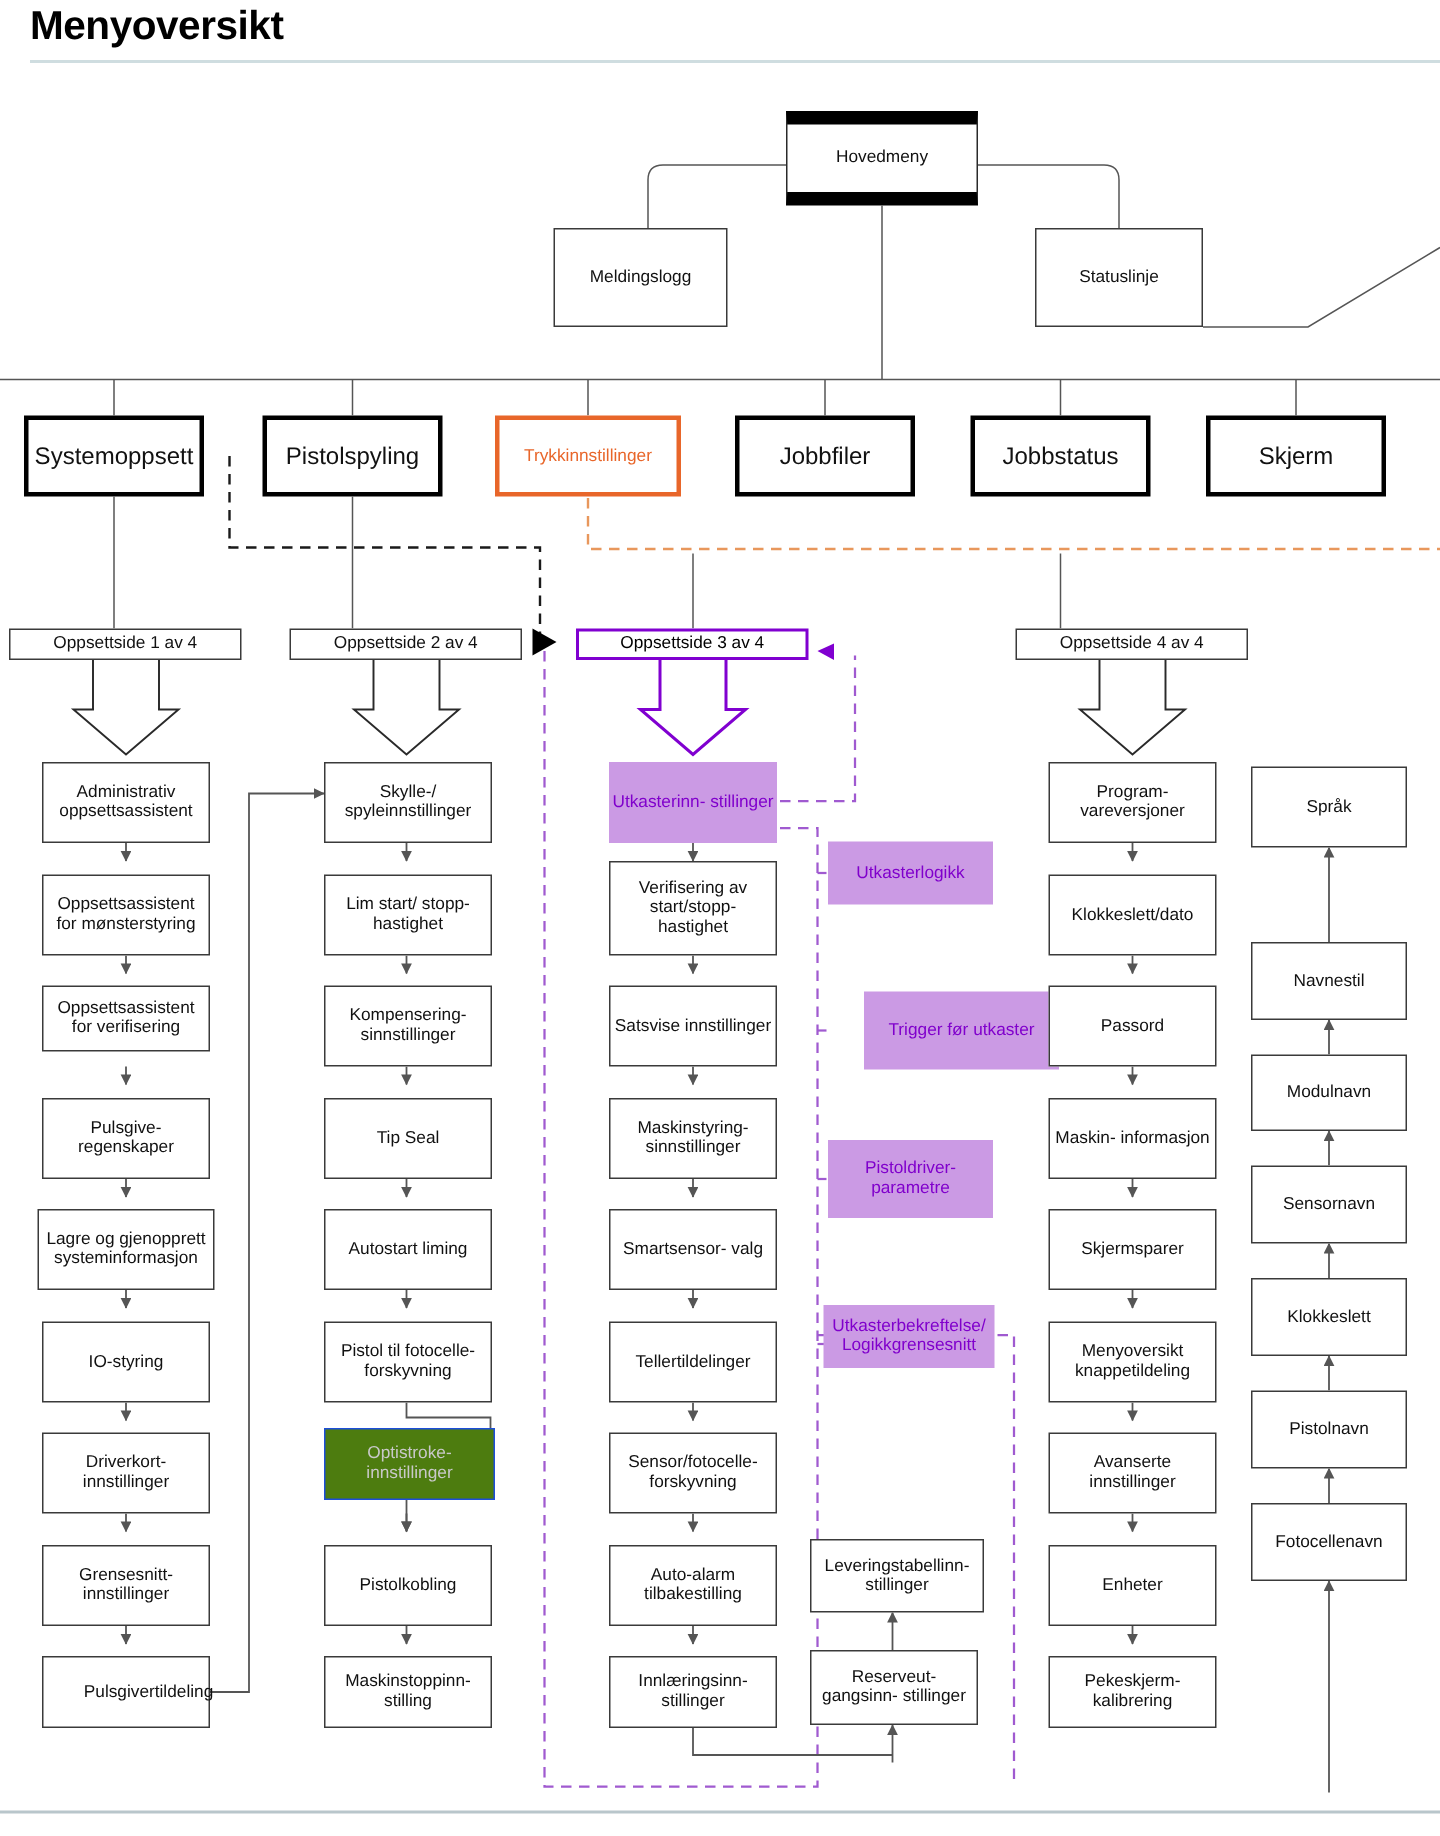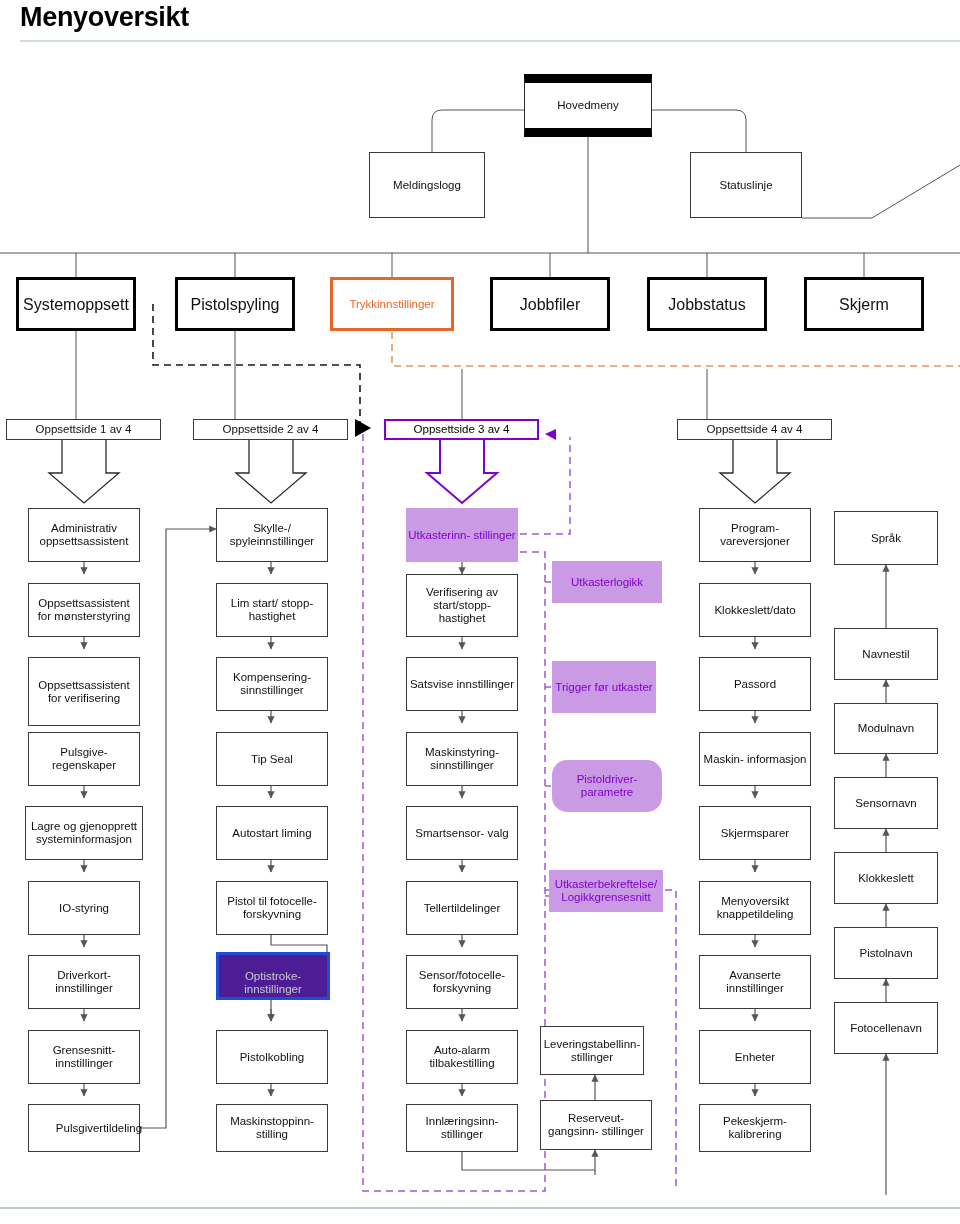--- a/index.html
+++ b/index.html
@@ -77,24 +77,23 @@
   .node.bar-purple {
     border: 2px solid #8000d0;
     color: #000000;
   }
   .node.purple-fill {
     background: #cb9ae4;
     border: none;
     color: #8000cc;
   }
   .node.ghost {
-    border: 3px solid #1d4ed8;
+    border: 1px solid #1d4ed8;
     color: #c9c9c9;
-    background: #4c1d95;
-    align-items: flex-end;
+    background: #4d7c0f;
   }
   .node .lbl { display: block; }
 </style>
 </head>
 <body>
 
 <div id="page">
 
   <div id="title">Menyoversikt</div>
   <div id="title-rule"></div>
@@ -295,21 +294,21 @@
   <div class="node bar" style="left:677px; top:419px; width:155px; height:21px;">
     <span class="lbl">Oppsettside 4 av 4</span>
   </div>
 
   <div class="node" style="left:28px; top:508px; width:112px; height:54px;">
       <span class="lbl">Administrativ oppsettsassistent</span>
     </div>
   <div class="node" style="left:28px; top:583px; width:112px; height:54px;">
       <span class="lbl">Oppsettsassistent for mønsterstyring</span>
     </div>
-  <div class="node" style="left:28px; top:657px; width:112px; height:69px;">
+  <div class="node" style="left:28px; top:657px; width:112px; height:44px;">
       <span class="lbl">Oppsettsassistent for verifisering</span>
     </div>
   <div class="node" style="left:28px; top:732px; width:112px; height:54px;">
       <span class="lbl">Pulsgive- regenskaper</span>
     </div>
   <div class="node" style="left:25px; top:806px; width:118px; height:54px;">
       <span class="lbl">Lagre og gjenopprett systeminformasjon</span>
     </div>
   <div class="node" style="left:28px; top:881px; width:112px; height:54px;">
       <span class="lbl">IO-styring</span>
@@ -376,30 +375,30 @@
   <div class="node" style="left:406px; top:1030px; width:112px; height:54px;">
       <span class="lbl">Auto-alarm tilbakestilling</span>
     </div>
   <div class="node" style="left:406px; top:1104px; width:112px; height:48px;">
       <span class="lbl">Innlæringsinn- stillinger</span>
     </div>
 
   <div class="node purple-fill" style="left:552px; top:561px; width:110px; height:42px;">
       <span class="lbl">Utkasterlogikk</span>
     </div>
-  <div class="node purple-fill" style="left:552px; top:661px; width:104px; height:52px;">
+  <div class="node purple-fill" style="left:576px; top:661px; width:130px; height:52px;">
       <span class="lbl">Trigger før utkaster</span>
     </div>
-  <div class="node purple-fill" style="left:552px; top:760px; width:110px; height:52px;border-radius:15px;">
+  <div class="node purple-fill" style="left:552px; top:760px; width:110px; height:52px;">
       <span class="lbl">Pistoldriver- parametre</span>
     </div>
   <div class="node purple-fill" style="left:549px; top:870px; width:114px; height:42px;">
       <span class="lbl">Utkasterbekreftelse/ Logikkgrensesnitt</span>
     </div>
-  <div class="node" style="left:540px; top:1026px; width:104px; height:49px;">
+  <div class="node" style="left:540px; top:1026px; width:116px; height:49px;">
       <span class="lbl">Leveringstabellinn- stillinger</span>
     </div>
   <div class="node" style="left:540px; top:1100px; width:112px; height:50px;">
       <span class="lbl">Reserveut- gangsinn- stillinger</span>
     </div>
 
   <div class="node" style="left:699px; top:508px; width:112px; height:54px;">
       <span class="lbl">Program- vareversjoner</span>
     </div>
   <div class="node" style="left:699px; top:583px; width:112px; height:54px;">

